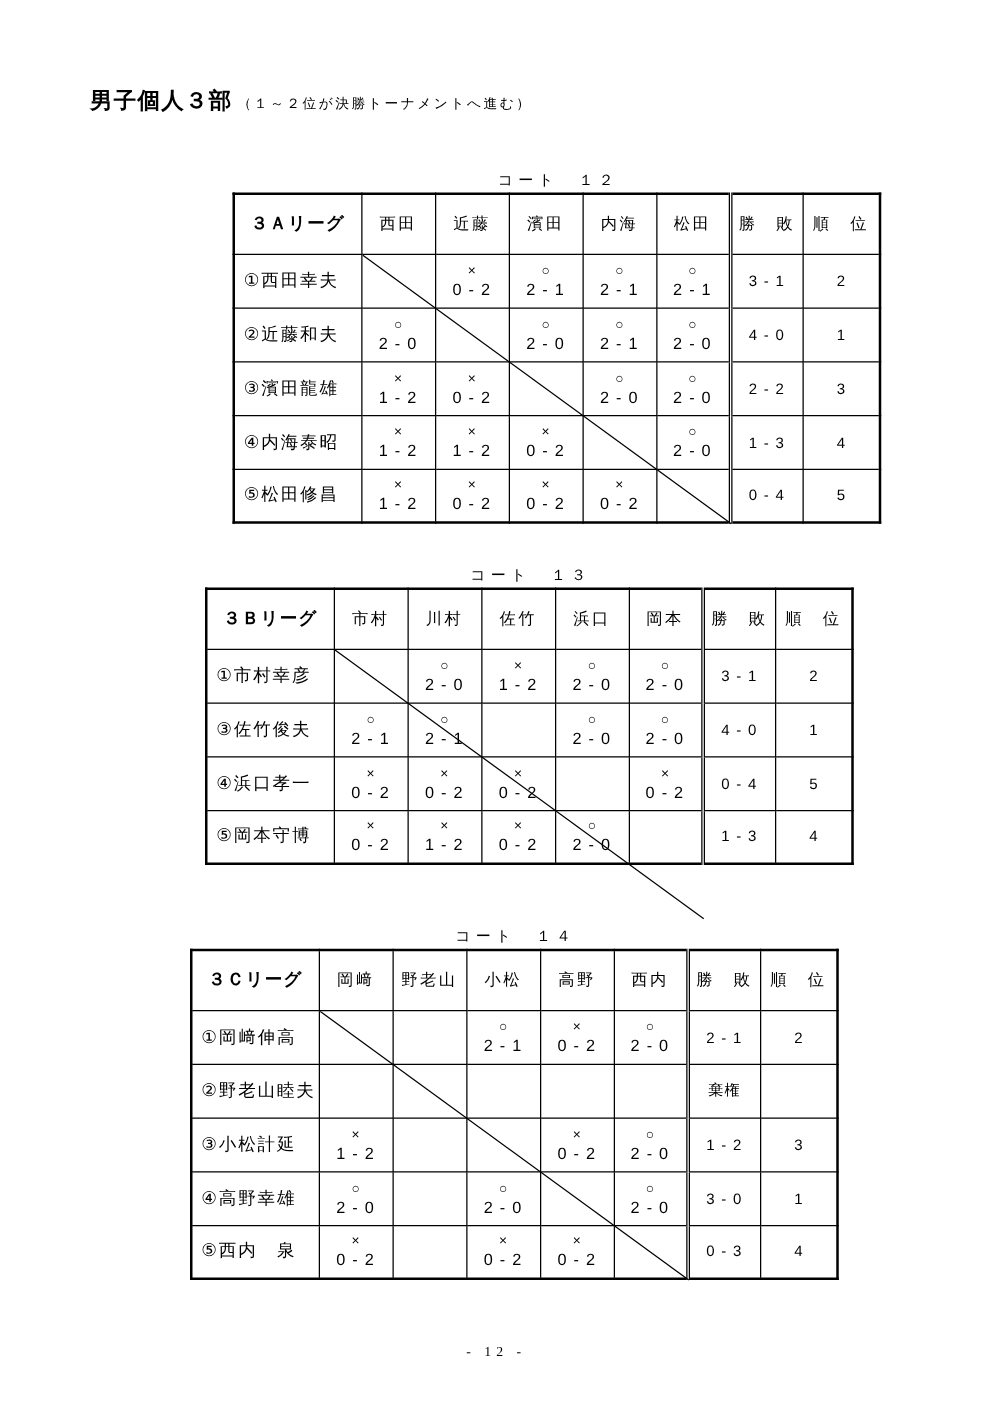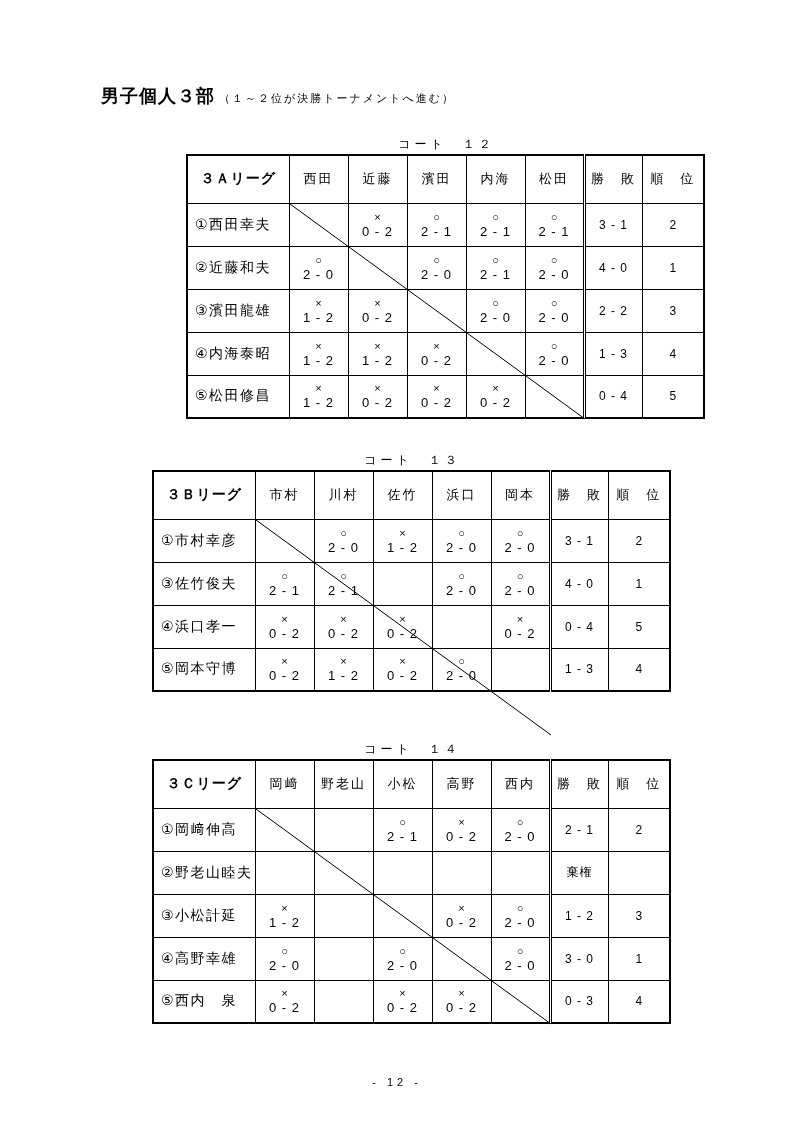--- a/index.html
+++ b/index.html
@@ -1,45 +1,45 @@
 <!DOCTYPE html>
 <html><head>
 <meta charset="utf-8">
 <style>
   html,body{margin:0;padding:0;}
   body{width:794px;height:1123px;background:#ffffff;color:#000;overflow:hidden;
        font-family:"Liberation Sans","DejaVu Sans",sans-serif;}
   .page{position:relative;width:794px;height:1123px;background:#fff;}
 
-  .hdr{position:absolute;left:72px;top:84px;white-space:nowrap;margin-left:29px;}
+  .hdr{position:absolute;left:72px;top:68px;white-space:nowrap;}
   .title{font-size:18px;font-weight:bold;letter-spacing:1px;}
   .subtitle{font-size:11px;letter-spacing:2px;margin-left:4px;}
 
   .tblock{position:absolute;left:152px;width:521px;}
-  .t1{top:136px;padding-left:34px;} .t2{top:452px;} .t3{top:741px;}
+  .t1{top:136px;padding-left:34px;} .t2{top:452px;margin-left:12px;} .t3{top:741px;}
   .court{text-align:center;font-size:12px;letter-spacing:4px;height:16px;line-height:16px;margin-bottom:2px;}
   .wrap{position:relative;}
 
   table.league{border-collapse:collapse;table-layout:fixed;width:517px;border:2px solid #000;}
   col.cn{width:102px;} col.co{width:59px;} col.cw{width:58px;} col.cr{width:62px;}
   th,td{border:1px solid #000;padding:0;vertical-align:middle;overflow:hidden;}
   thead tr{height:48px;} tbody tr{height:43px;}
   th{font-weight:normal;font-size:13px;letter-spacing:2px;}
   th.ln{font-weight:bold;font-size:14px;letter-spacing:1px;}
   th.wlh,td.wl{border-left:3px double #000;}
   td.nm{font-size:14px;letter-spacing:1.5px;padding-left:7px;white-space:nowrap;text-align:left;}
   td.mc{text-align:center;}
   .mk{display:block;height:13px;line-height:13px;font-size:11px;letter-spacing:0;}
   .sc{display:block;height:15px;line-height:15px;font-size:13px;letter-spacing:1px;}
   td.wl{text-align:center;font-size:12px;letter-spacing:1px;}
   td.rk{text-align:center;font-size:12px;}
   svg.diag{position:absolute;left:104px;top:50px;pointer-events:none;}
 
   .footer{position:absolute;top:1076px;left:0;width:794px;text-align:center;
-          font-size:11px;letter-spacing:4px;}
+          font-size:11px;letter-spacing:4px;font-family:Liberation Serif, serif;}
 </style>
 </head>
 <body>
 
 <div class="page">
 
   <div class="hdr">
     <span class="title">男子個人３部</span><span class="subtitle">（１～２位が決勝トーナメントへ進む）</span>
   </div>
 

